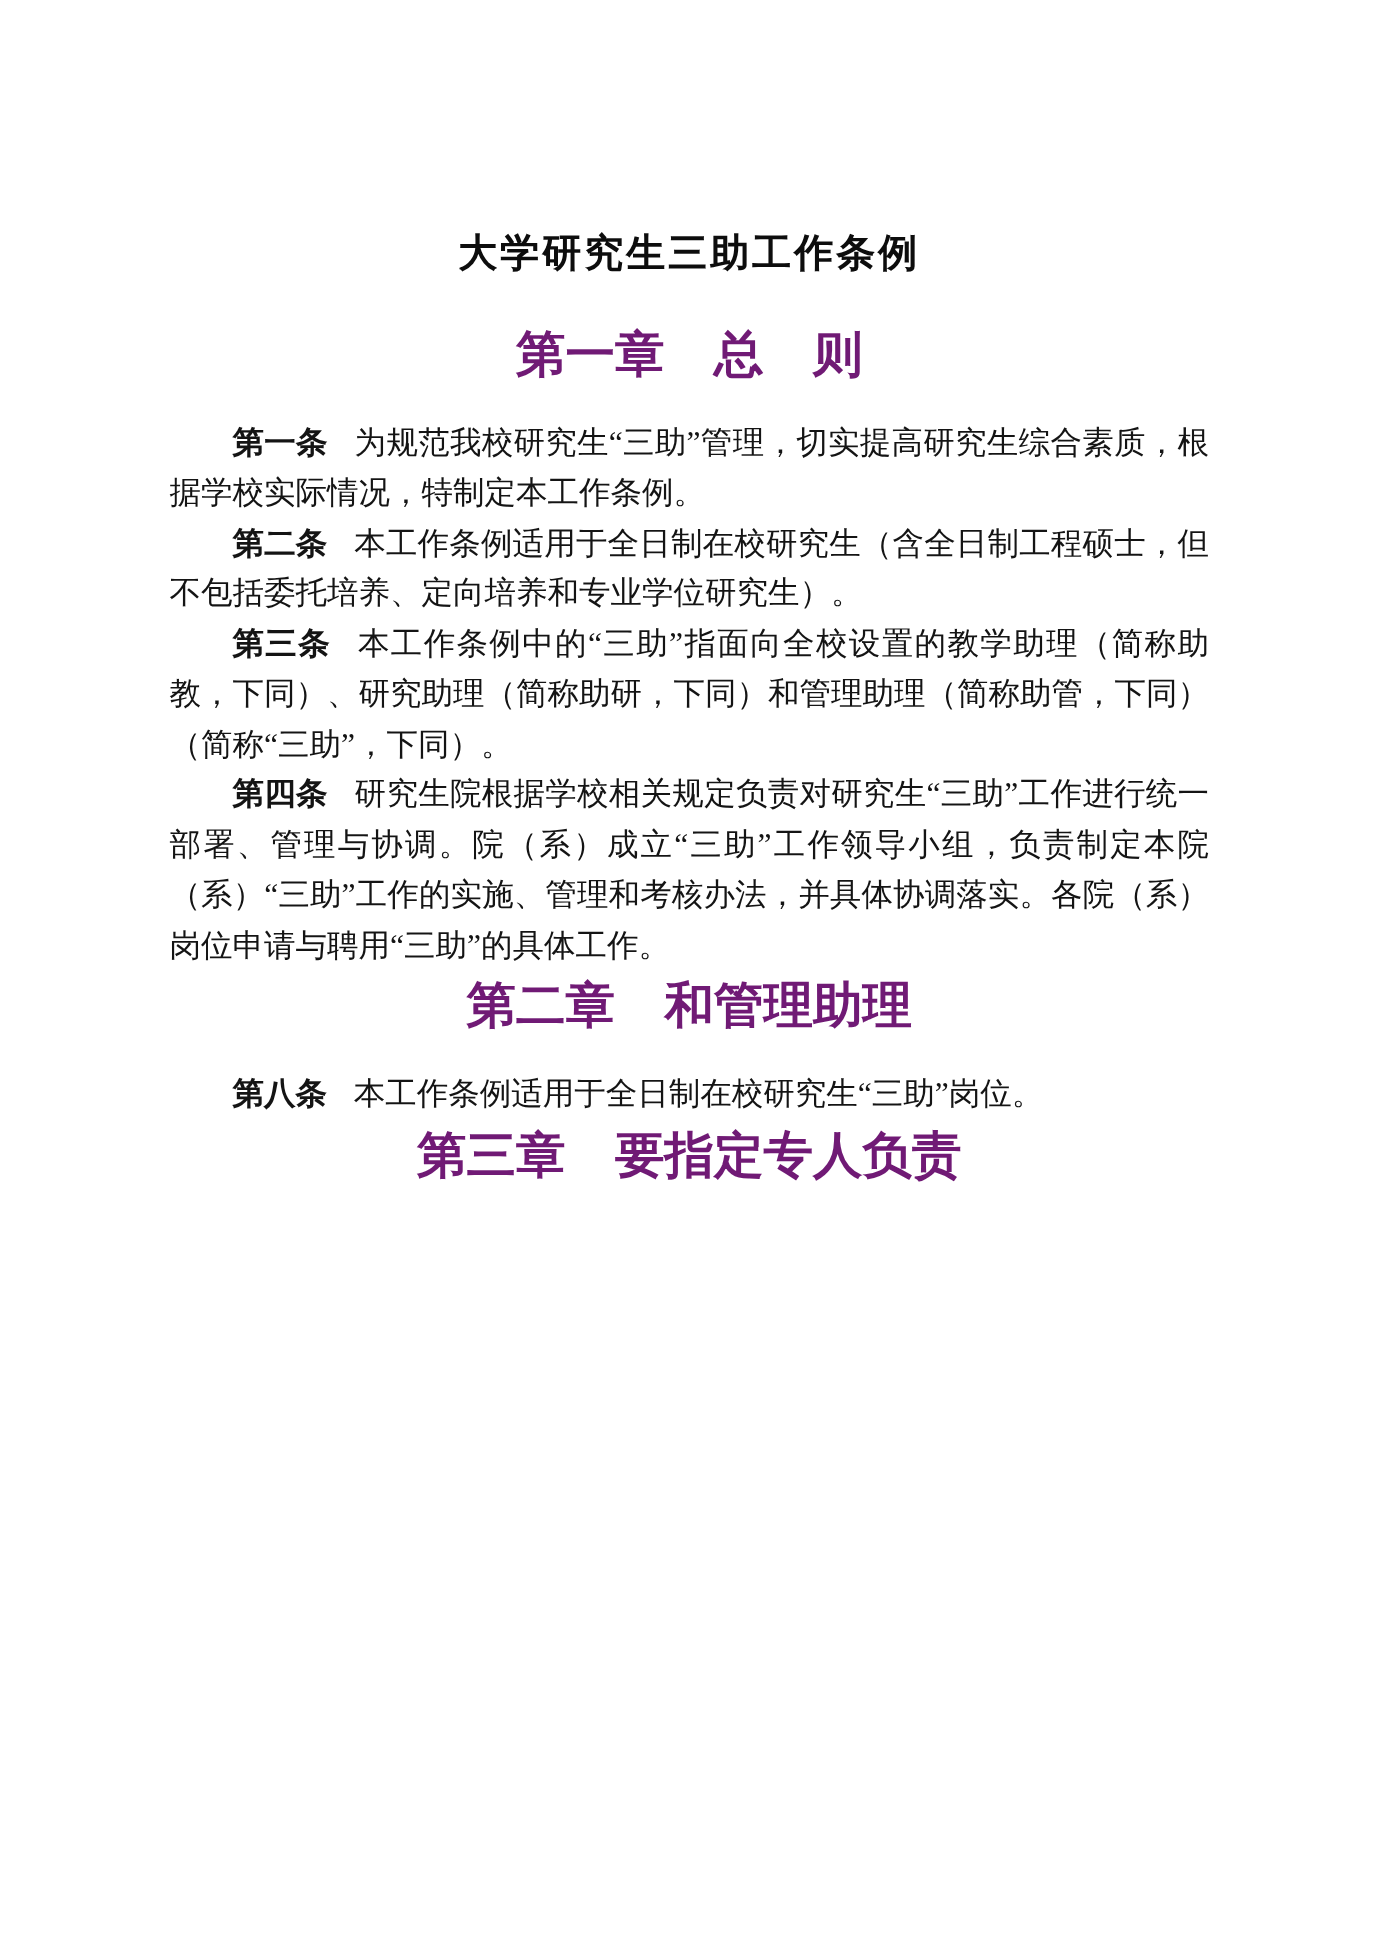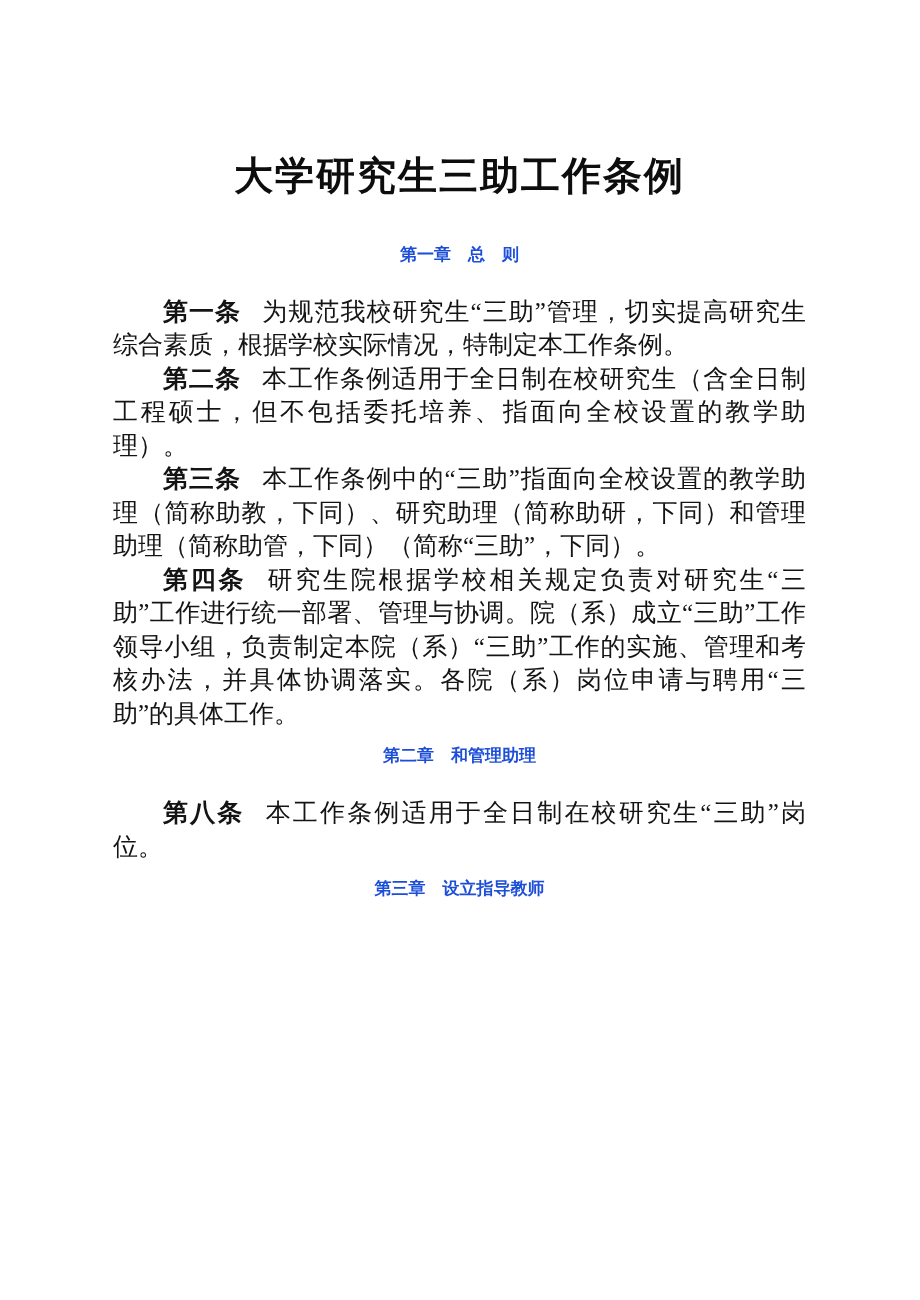--- a/index.html
+++ b/index.html
@@ -11,57 +11,57 @@
     background: #ffffff;
     padding: 152px 114px 0 113px;
     color: #111111;
     overflow: hidden;
   }
   h1.doc-title {
     margin: 0 0 38px 0;
     text-align: center;
     font-family: "Liberation Sans", sans-serif;
     font-weight: bold;
-    font-size: 39px;
+    font-size: 26px;
     line-height: 1.25;
     letter-spacing: 2px;
     color: #0d0d0d;
   }
   h2.chapter {
     margin: 10px 0 24px 0;
     text-align: center;
-    font-family: Liberation Sans, sans-serif;
+    font-family: Liberation Mono, monospace;
     font-weight: bold;
-    font-size: 17px;
+    font-size: 33px;
     line-height: 32px;
-    color: #1d4ed8;
+    color: #701a75;
   }
   p.article {
     margin: 0;
     font-family: "Liberation Serif", serif;
-    font-size: 25px;
+    font-size: 21px;
     line-height: 33.5px;
     text-align: justify;
     text-indent: 2em;
     word-break: break-all;
     color: #141414;
   }
   p.article .label {
     font-weight: bold;
     margin-right: 0.85em;
   }
 </style>
 </head>
 <body>
 
 <div class="page">
   <h1 class="doc-title">大学研究生三助工作条例</h1>
   <div id="doc-body">
       <h2 class="chapter">第一章　总　则</h2>
       <p class="article"><b class="label">第一条</b><span>为规范我校研究生“三助”管理，切实提高研究生综合素质，根据学校实际情况，特制定本工作条例。</span></p>
-      <p class="article"><b class="label">第二条</b><span>本工作条例适用于全日制在校研究生（含全日制工程硕士，但不包括委托培养、指面向全校设置的教学助理）。</span></p>
+      <p class="article"><b class="label">第二条</b><span>本工作条例适用于全日制在校研究生（含全日制工程硕士，但不包括委托培养、定向培养和专业学位研究生）。</span></p>
       <p class="article"><b class="label">第三条</b><span>本工作条例中的“三助”指面向全校设置的教学助理（简称助教，下同）、研究助理（简称助研，下同）和管理助理（简称助管，下同）（简称“三助”，下同）。</span></p>
       <p class="article"><b class="label">第四条</b><span>研究生院根据学校相关规定负责对研究生“三助”工作进行统一部署、管理与协调。院（系）成立“三助”工作领导小组，负责制定本院（系）“三助”工作的实施、管理和考核办法，并具体协调落实。各院（系）岗位申请与聘用“三助”的具体工作。</span></p>
       <h2 class="chapter">第二章　和管理助理</h2>
       <p class="article"><b class="label">第八条</b><span>本工作条例适用于全日制在校研究生“三助”岗位。</span></p>
-      <h2 class="chapter">第三章　设立指导教师</h2>
+      <h2 class="chapter">第三章　要指定专人负责</h2>
     </div>
 </div>
 
 </body></html>

